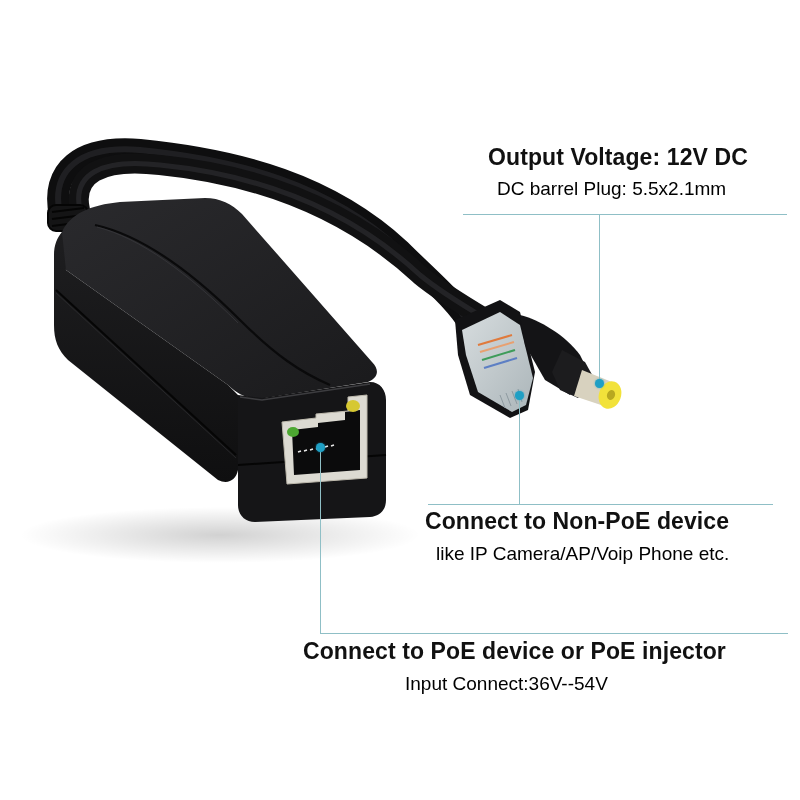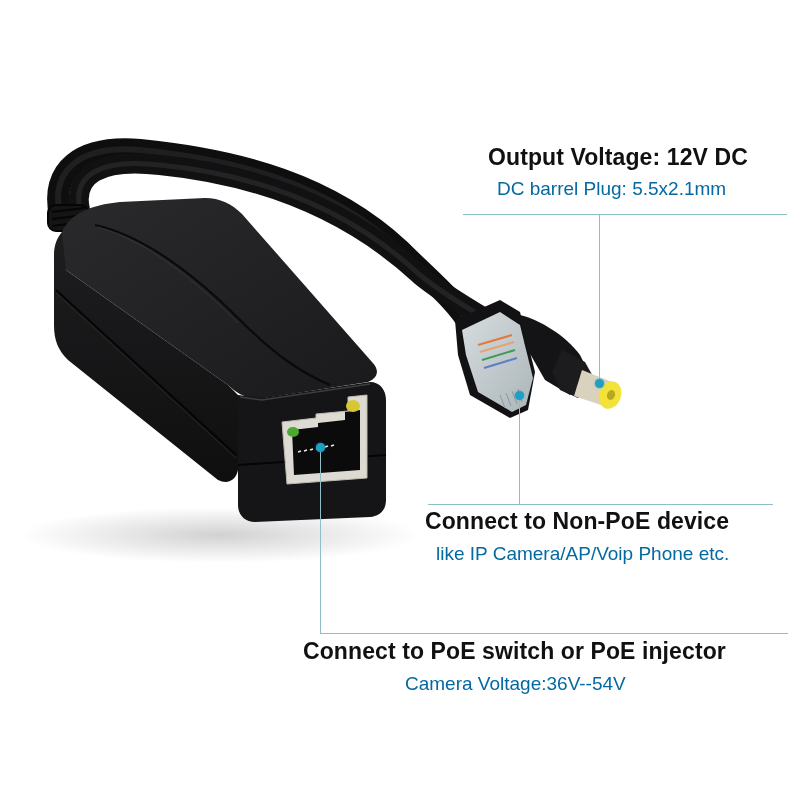--- a/index.html
+++ b/index.html
@@ -9,21 +9,21 @@
   svg.product { position: absolute; left: 0; top: 0; width: 800px; height: 800px; }
 
   .callout-line { position: absolute; background: #8fbfc6; }
   .h-line { height: 1px; }
   .v-line { width: 1px; }
   .dot { position: absolute; width: 9px; height: 9px; border-radius: 50%;
          background: #1f9fc4; box-shadow: 0 0 2px rgba(31,159,196,0.8); }
 
   .label { position: absolute; color: #111111; white-space: nowrap; }
   .title { font-weight: bold; font-size: 23px; letter-spacing: 0.1px; text-align: right; }
-  .sub { font-size: 19px; color: #0369a1; }
+  .sub { font-size: 19px; color: #000000; }
 </style>
 </head>
 <body>
 
 <div class="stage">
 
   <svg class="product" viewBox="0 0 800 800">
     <defs>
       <linearGradient id="bodyTop" x1="0" y1="0" x2="1" y2="1">
         <stop offset="0" stop-color="#2a2a2d"></stop>
@@ -142,15 +142,15 @@
   <div class="dot" style="left:515px; top:391px;"></div>
   <div class="callout-line h-line" style="left:428px; top:504px; width:345px;"></div>
 
   <div class="label title" style="left:425px; top:508px;">Connect to Non-PoE device</div>
   <div class="label sub" style="left:436px; top:543px;">like IP Camera/AP/Voip Phone etc.</div>
 
   <div class="callout-line v-line" style="left:320px; top:447px; height:186px;"></div>
   <div class="dot" style="left:316px; top:443px;"></div>
   <div class="callout-line h-line" style="left:320px; top:633px; width:468px;"></div>
 
-  <div class="label title" style="left:303px; top:638px;">Connect to PoE switch or PoE injector</div>
-  <div class="label sub" style="left:405px; top:673px;">Camera Voltage:36V--54V</div>
+  <div class="label title" style="left:303px; top:638px;">Connect to PoE device or PoE injector</div>
+  <div class="label sub" style="left:405px; top:673px;">Input Connect:36V--54V</div>
 </div>
 
 </body></html>

